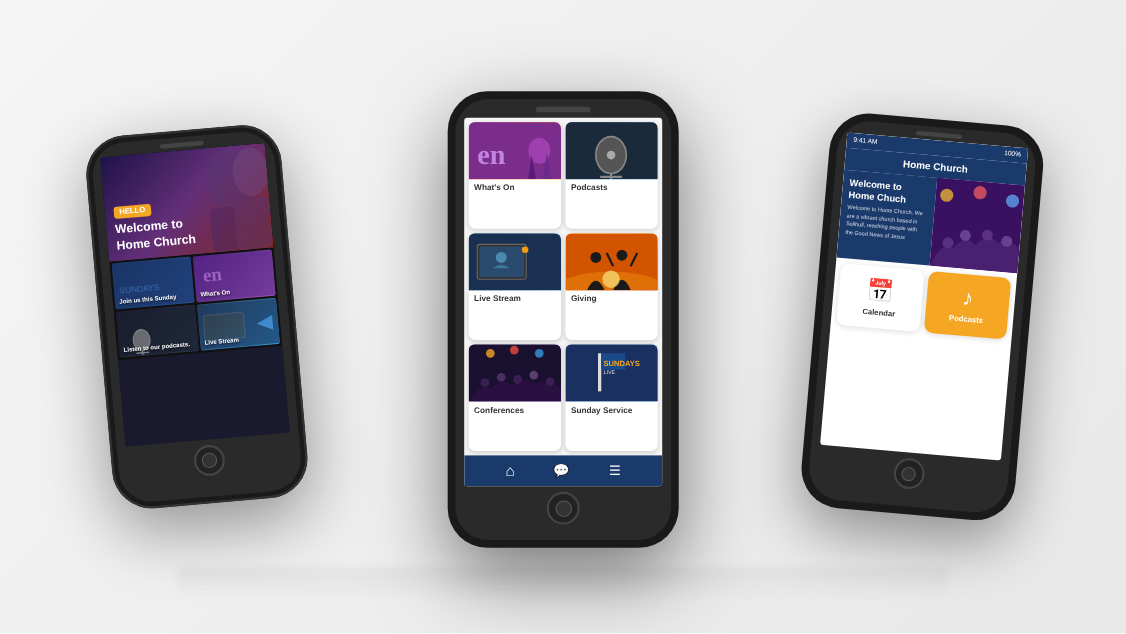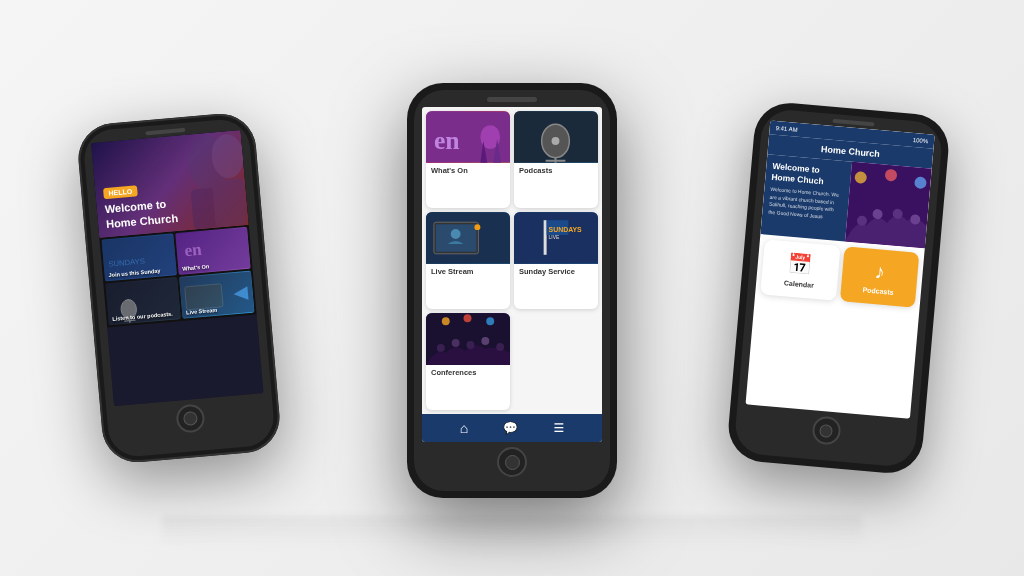--- a/index.html
+++ b/index.html
@@ -298,33 +298,39 @@
 
                 <circle cx="30" cy="22" r="5" fill="#4a8ab0"></circle>
                 <path d="M22 32 Q30 26 38 32" fill="#3a7a9e"></path>
 
                 <circle cx="52" cy="15" r="3" fill="#f39c12"></circle>
               </svg>
             </div>
             <div style="padding:3px 5px 4px;font-size:7.5px;font-weight:600;color:#333;">Live Stream</div>
           </div>
 
-
-          <div style="background:#fff;border-radius:6px;box-shadow:0 1px 4px rgba(0,0,0,0.15);overflow:hidden;">
-            <div style="height:52px;background:linear-gradient(135deg,#1a3a6b,#2980b9);position:relative;overflow:hidden;">
-              <svg style="width:100%;height:100%" viewBox="0 0 85 52">
-                  <rect width="85" height="52" fill="#1a3060"></rect>
-
-                <rect x="30" y="8" width="3" height="35" fill="#ddd"></rect>
-                <rect x="33" y="8" width="22" height="15" fill="#1a4a8a"></rect>
-                <text x="35" y="20" font-size="7" fill="#f5a623" font-weight="700">SUNDAYS</text>
-                <text x="35" y="27" font-size="5" fill="#ddd">LIVE</text>
-              </svg>
-            </div>
-            <div style="padding:3px 5px 4px;font-size:7.5px;font-weight:600;color:#333;">Sunday Service</div>
+          <div style="background:#fff;border-radius:6px;box-shadow:0 1px 4px rgba(0,0,0,0.15);overflow:hidden;">
+            <div style="height:52px;background:linear-gradient(160deg,#f39c12,#e67e22,#c0392b);position:relative;overflow:hidden;">
+              <svg style="width:100%;height:100%" viewBox="0 0 85 52">
+                  <rect width="85" height="52" fill="#d35400"></rect>
+
+                <ellipse cx="42" cy="55" rx="55" ry="20" fill="#f39c12" opacity="0.4"></ellipse>
+
+                <circle cx="28" cy="22" r="5" fill="#1a1a1a"></circle>
+                <path d="M20 52 Q28 35 36 52" fill="#1a1a1a"></path>
+
+                <circle cx="52" cy="20" r="5" fill="#1a1a1a"></circle>
+                <path d="M44 52 Q52 33 60 52" fill="#1a1a1a"></path>
+                <line x1="44" y1="30" x2="38" y2="18" stroke="#1a1a1a" stroke-width="2"></line>
+                <line x1="60" y1="30" x2="66" y2="18" stroke="#1a1a1a" stroke-width="2"></line>
+
+                <circle cx="42" cy="42" r="8" fill="#f5d76e" opacity="0.8"></circle>
+              </svg>
+            </div>
+            <div style="padding:3px 5px 4px;font-size:7.5px;font-weight:600;color:#333;">Giving</div>
           </div>
 
           <div style="background:#fff;border-radius:6px;box-shadow:0 1px 4px rgba(0,0,0,0.15);overflow:hidden;">
             <div style="height:52px;background:linear-gradient(135deg,#1a1a2e,#4a1a7a);position:relative;overflow:hidden;">
               <svg style="width:100%;height:100%" viewBox="0 0 85 52">
                   <rect width="85" height="52" fill="#1a1030"></rect>
 
                 <path d="M0 52 Q10 35 20 40 Q30 30 40 38 Q50 28 60 36 Q70 32 85 40 L85 52 Z" fill="#2a1040"></path>
 
                 <circle cx="15" cy="35" r="4" fill="#3a2050"></circle>
@@ -333,20 +339,34 @@
                 <circle cx="60" cy="28" r="4" fill="#5a4070"></circle>
                 <circle cx="75" cy="34" r="4" fill="#3a2050"></circle>
 
                 <circle cx="20" cy="8" r="4" fill="#f5a623" opacity="0.8"></circle>
                 <circle cx="42" cy="5" r="4" fill="#e74c3c" opacity="0.8"></circle>
                 <circle cx="65" cy="8" r="4" fill="#3498db" opacity="0.8"></circle>
               </svg>
             </div>
             <div style="padding:3px 5px 4px;font-size:7.5px;font-weight:600;color:#333;">Conferences</div>
           </div>
+
+          <div style="background:#fff;border-radius:6px;box-shadow:0 1px 4px rgba(0,0,0,0.15);overflow:hidden;">
+            <div style="height:52px;background:linear-gradient(135deg,#1a3a6b,#2980b9);position:relative;overflow:hidden;">
+              <svg style="width:100%;height:100%" viewBox="0 0 85 52">
+                  <rect width="85" height="52" fill="#1a3060"></rect>
+
+                <rect x="30" y="8" width="3" height="35" fill="#ddd"></rect>
+                <rect x="33" y="8" width="22" height="15" fill="#1a4a8a"></rect>
+                <text x="35" y="20" font-size="7" fill="#f5a623" font-weight="700">SUNDAYS</text>
+                <text x="35" y="27" font-size="5" fill="#ddd">LIVE</text>
+              </svg>
+            </div>
+            <div style="padding:3px 5px 4px;font-size:7.5px;font-weight:600;color:#333;">Sunday Service</div>
+          </div>
         </div>
 
         <div style="height:28px;background:#1a3a6b;display:flex;align-items:center;justify-content:space-around;padding:0 20px;">
           <span style="color:#fff;font-size:14px;">⌂</span>
           <span style="color:#fff;font-size:12px;">💬</span>
           <span style="color:#fff;font-size:12px;">☰</span>
         </div>
       </div>
       <div style="width:30px;height:30px;background:#222;border-radius:50%;border:2px solid #444;margin:5px auto;display:flex;align-items:center;justify-content:center;">
         <div style="width:15px;height:15px;background:#333;border-radius:50%;border:1px solid #555;"></div>

